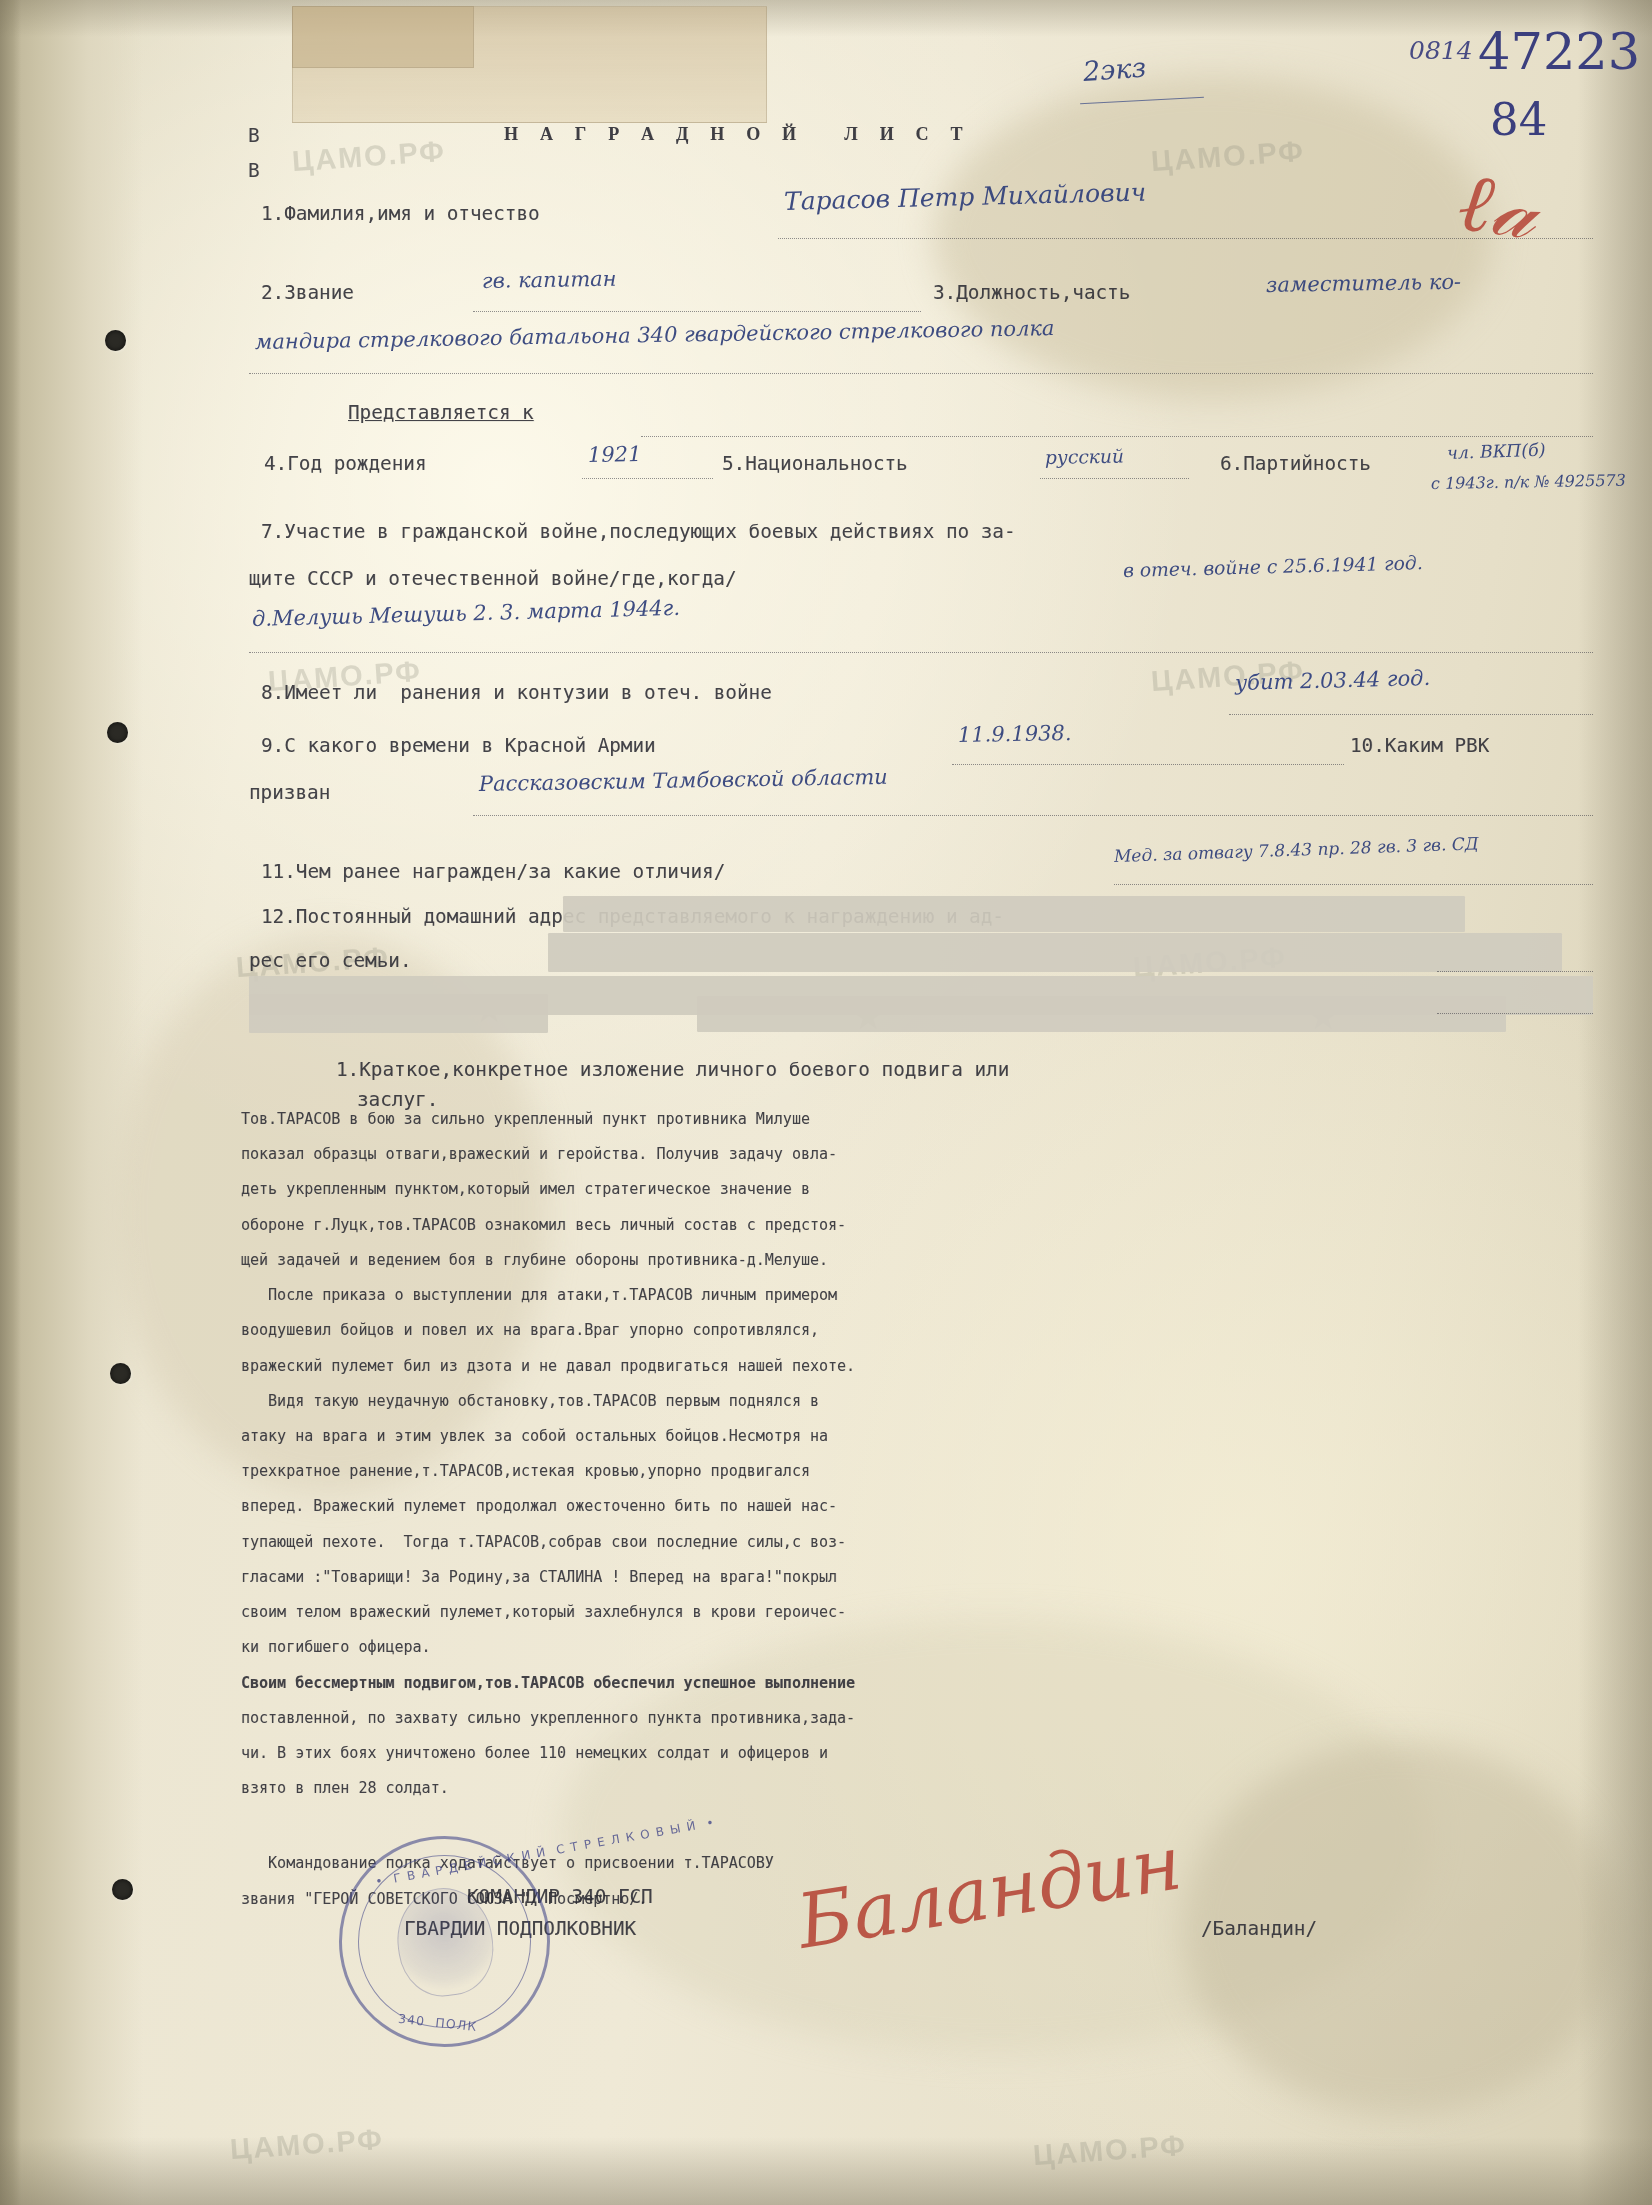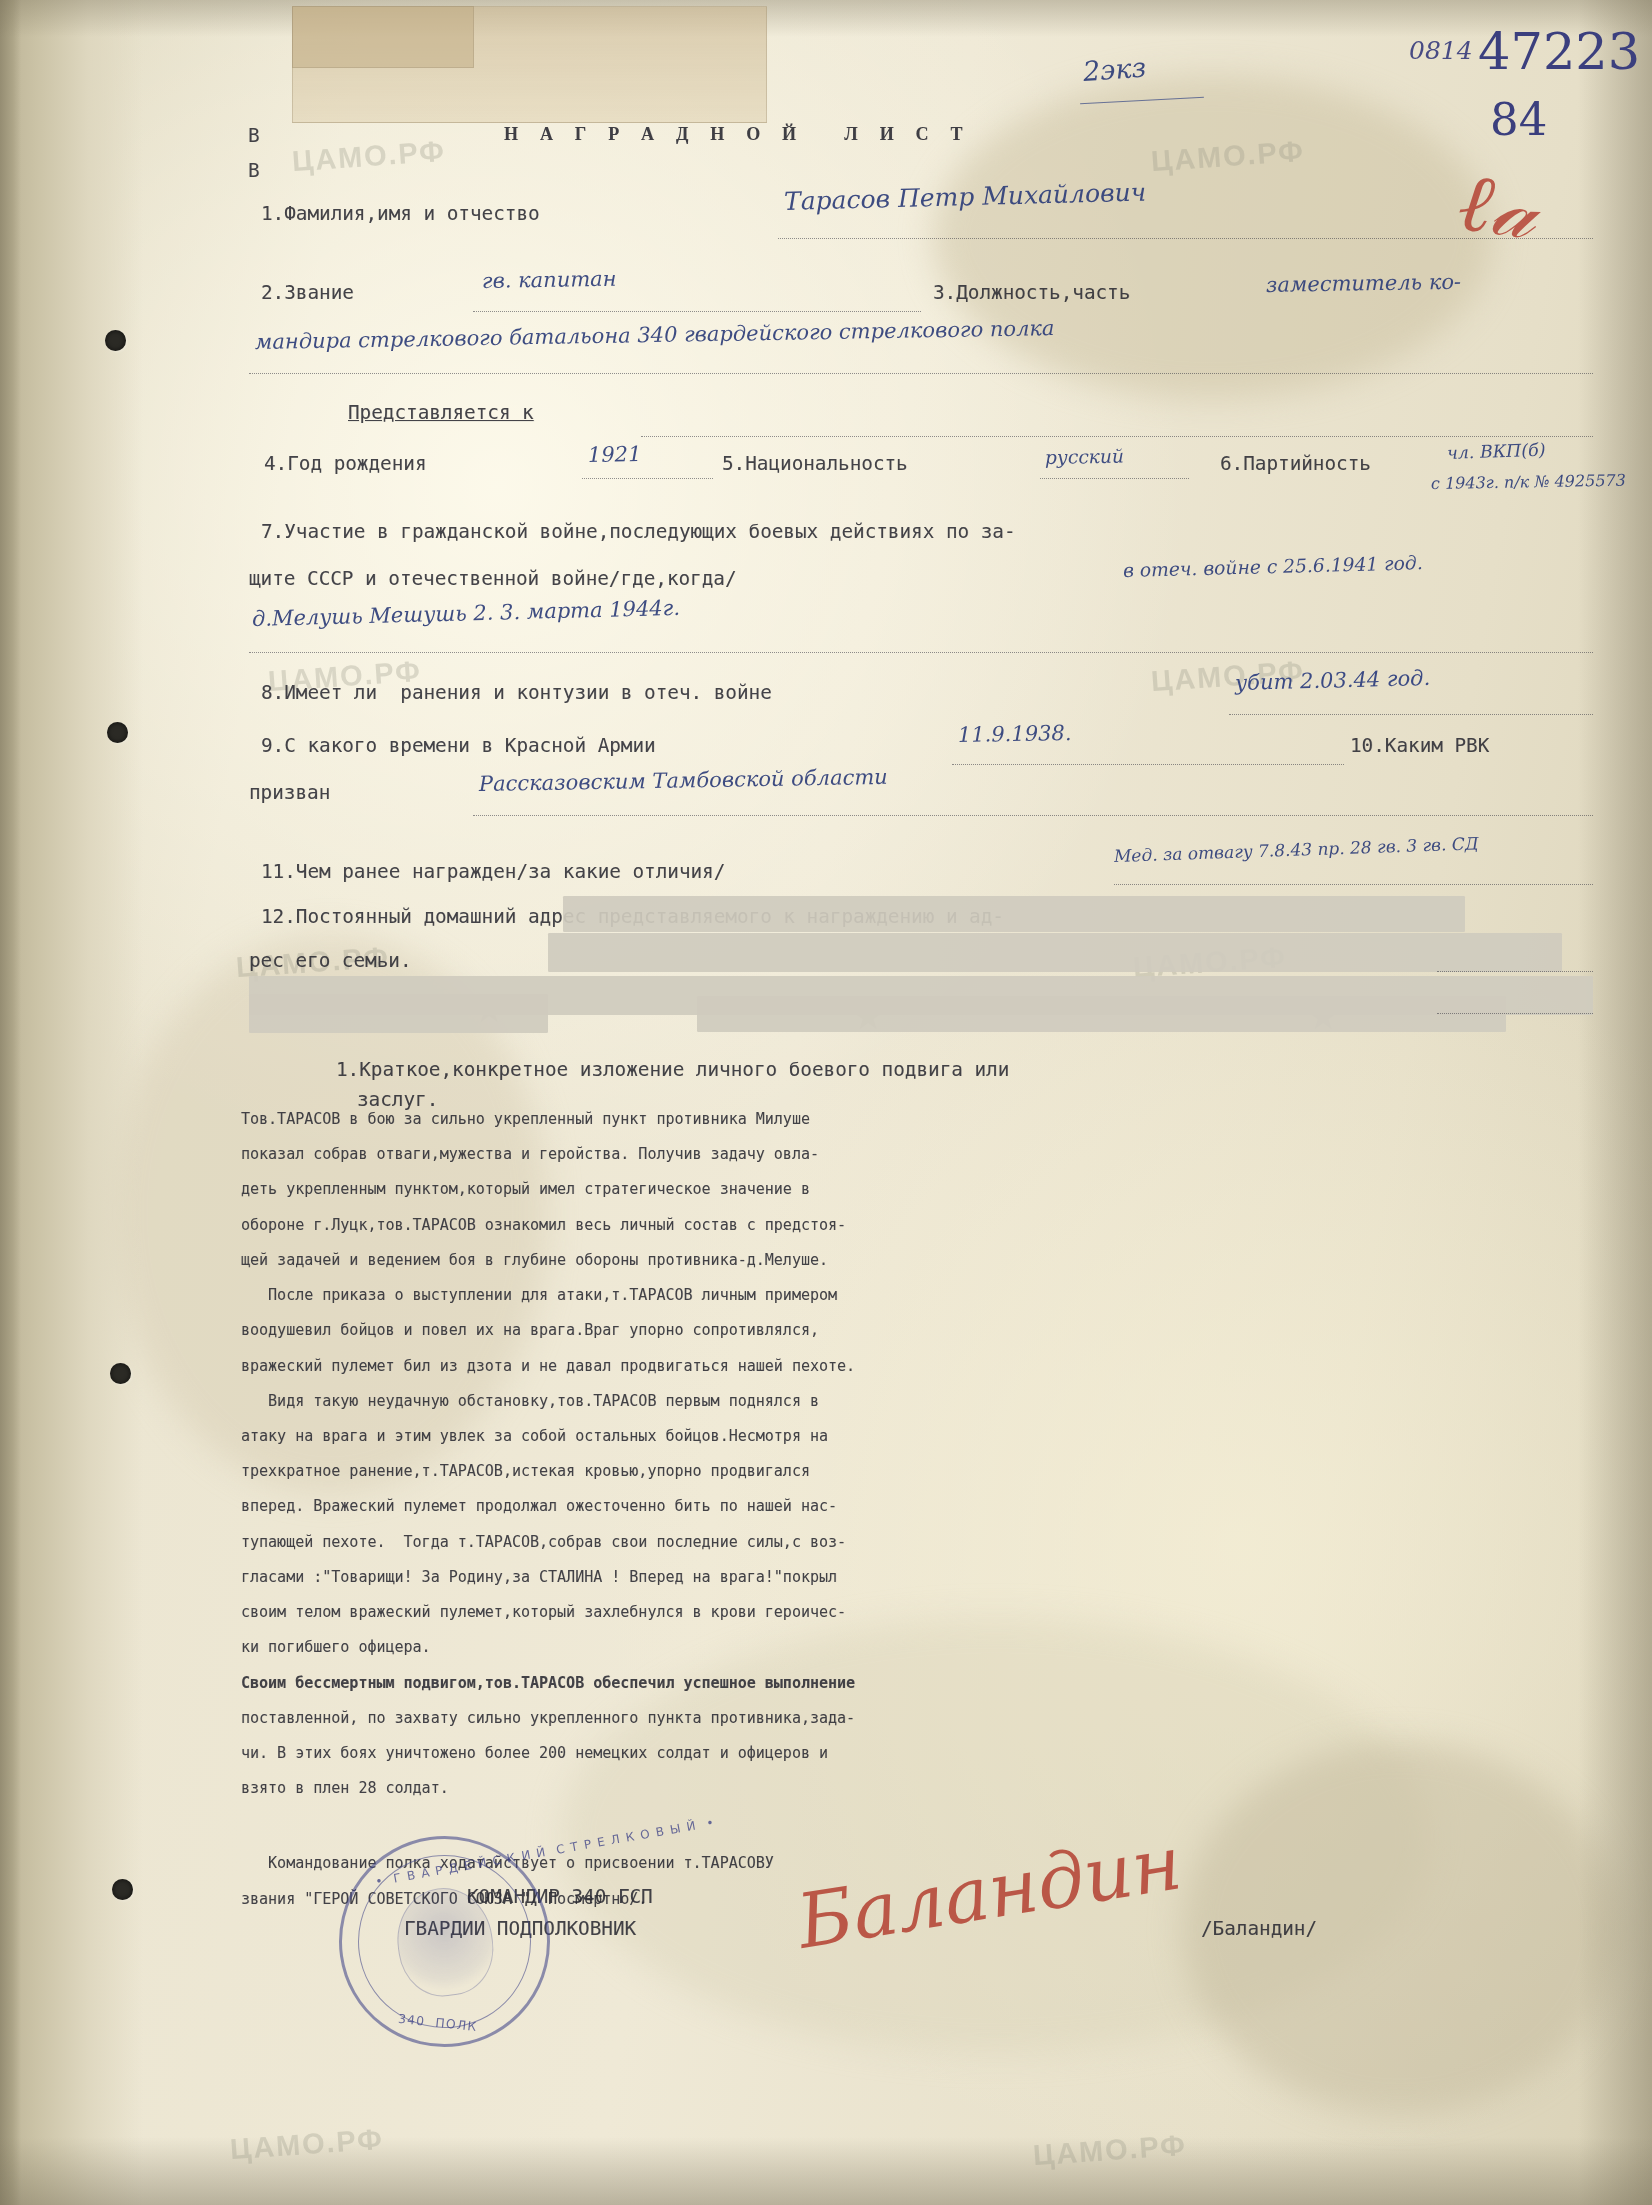--- a/index.html
+++ b/index.html
@@ -304,38 +304,38 @@
   <div class="redact" style="left:249px;top:994px;width:299px;height:39px;"></div>
   <div class="redact" style="left:697px;top:996px;width:809px;height:36px;"></div>
   <div class="dotted" style="left:1437px;top:971px;width:156px;"></div>
   <div class="dotted" style="left:1437px;top:1013px;width:156px;"></div>
 
   <div class="typed f19" style="left:336px;top:1058px;">1.Краткое,конкретное изложение личного боевого подвига или</div>
   <div class="typed f19" style="left:357px;top:1088px;">заслуг.</div>
 
   <div id="feat-body" style="position:absolute;left:241px;top:1105px;width:1357px;">
       <div class="typed body-line" style="position: relative; left: 0px; top: 0px;">Тов.ТАРАСОВ в бою за сильно укрепленный пункт противника Милуше</div>
-      <div class="typed body-line" style="position: relative; left: 0px; top: 6.2px;">показал собрав отваги,мужества и геройства. Получив задачу овла-</div>
+      <div class="typed body-line" style="position: relative; left: 0px; top: 6.2px;">показал образцы отваги,вражеский и геройства. Получив задачу овла-</div>
       <div class="typed body-line" style="position: relative; left: 0px; top: 12.4px;">деть укрепленным пунктом,который имел стратегическое значение в</div>
       <div class="typed body-line" style="position: relative; left: 0px; top: 18.7px;">обороне г.Луцк,тов.ТАРАСОВ ознакомил весь личный состав с предстоя-</div>
       <div class="typed body-line" style="position: relative; left: 0px; top: 25px;">щей задачей и ведением боя в глубине обороны противника-д.Мелуше.</div>
       <div class="typed body-line" style="position: relative; left: 0px; top: 31px;">   После приказа о выступлении для атаки,т.ТАРАСОВ личным примером</div>
       <div class="typed body-line" style="position: relative; left: 0px; top: 37px;">воодушевил бойцов и повел их на врага.Враг упорно сопротивлялся,</div>
       <div class="typed body-line" style="position: relative; left: 0px; top: 44px;">вражеский пулемет бил из дзота и не давал продвигаться нашей пехоте.</div>
       <div class="typed body-line" style="position: relative; left: 0px; top: 50px;">   Видя такую неудачную обстановку,тов.ТАРАСОВ первым поднялся в</div>
       <div class="typed body-line" style="position: relative; left: 0px; top: 56px;">атаку на врага и этим увлек за собой остальных бойцов.Несмотря на</div>
       <div class="typed body-line" style="position: relative; left: 0px; top: 62px;">трехкратное ранение,т.ТАРАСОВ,истекая кровью,упорно продвигался</div>
       <div class="typed body-line" style="position: relative; left: 0px; top: 68px;">вперед. Вражеский пулемет продолжал ожесточенно бить по нашей нас-</div>
       <div class="typed body-line" style="position: relative; left: 0px; top: 75px;">тупающей пехоте.  Тогда т.ТАРАСОВ,собрав свои последние силы,с воз-</div>
       <div class="typed body-line" style="position: relative; left: 0px; top: 81px;">гласами :"Товарищи! За Родину,за СТАЛИНА ! Вперед на врага!"покрыл</div>
       <div class="typed body-line" style="position: relative; left: 0px; top: 87px;">своим телом вражеский пулемет,который захлебнулся в крови героичес-</div>
       <div class="typed body-line" style="position: relative; left: 0px; top: 93px;">ки погибшего офицера.</div>
       <div class="typed body-line" style="position: relative; left: 0px; top: 100px; font-weight: bold;">Своим бессмертным подвигом,тов.ТАРАСОВ обеспечил успешное выполнение</div>
       <div class="typed body-line" style="position: relative; left: 0px; top: 106px;">поставленной, по захвату сильно укрепленного пункта противника,зада-</div>
-      <div class="typed body-line" style="position: relative; left: 0px; top: 112px;">чи. В этих боях уничтожено более 200 немецких солдат и офицеров и</div>
+      <div class="typed body-line" style="position: relative; left: 0px; top: 112px;">чи. В этих боях уничтожено более 110 немецких солдат и офицеров и</div>
       <div class="typed body-line" style="position: relative; left: 0px; top: 118px;">взято в плен 28 солдат.</div>
       <div class="typed body-line" style="position: relative; left: 0px; top: 124px; margin-top: 40px;">   Командование полка ходатайствует о присвоении т.ТАРАСОВУ</div>
       <div class="typed body-line" style="position: relative; left: 0px; top: 131px;">звания "ГЕРОЙ СОВЕТСКОГО СОЮЗА "/ Посмертно/.</div>
     </div>
 
   <div class="typed f19" style="left:467px;top:1885px;">КОМАНДИР 340 ГСП</div>
   <div class="typed f19" style="left:404px;top:1917px;">ГВАРДИИ ПОДПОЛКОВНИК</div>
   <div class="typed f19" style="left:1201px;top:1917px;">/Баландин/</div>
   <div class="signature" style="left:796px;top:1848px;">Баландин</div>
 

